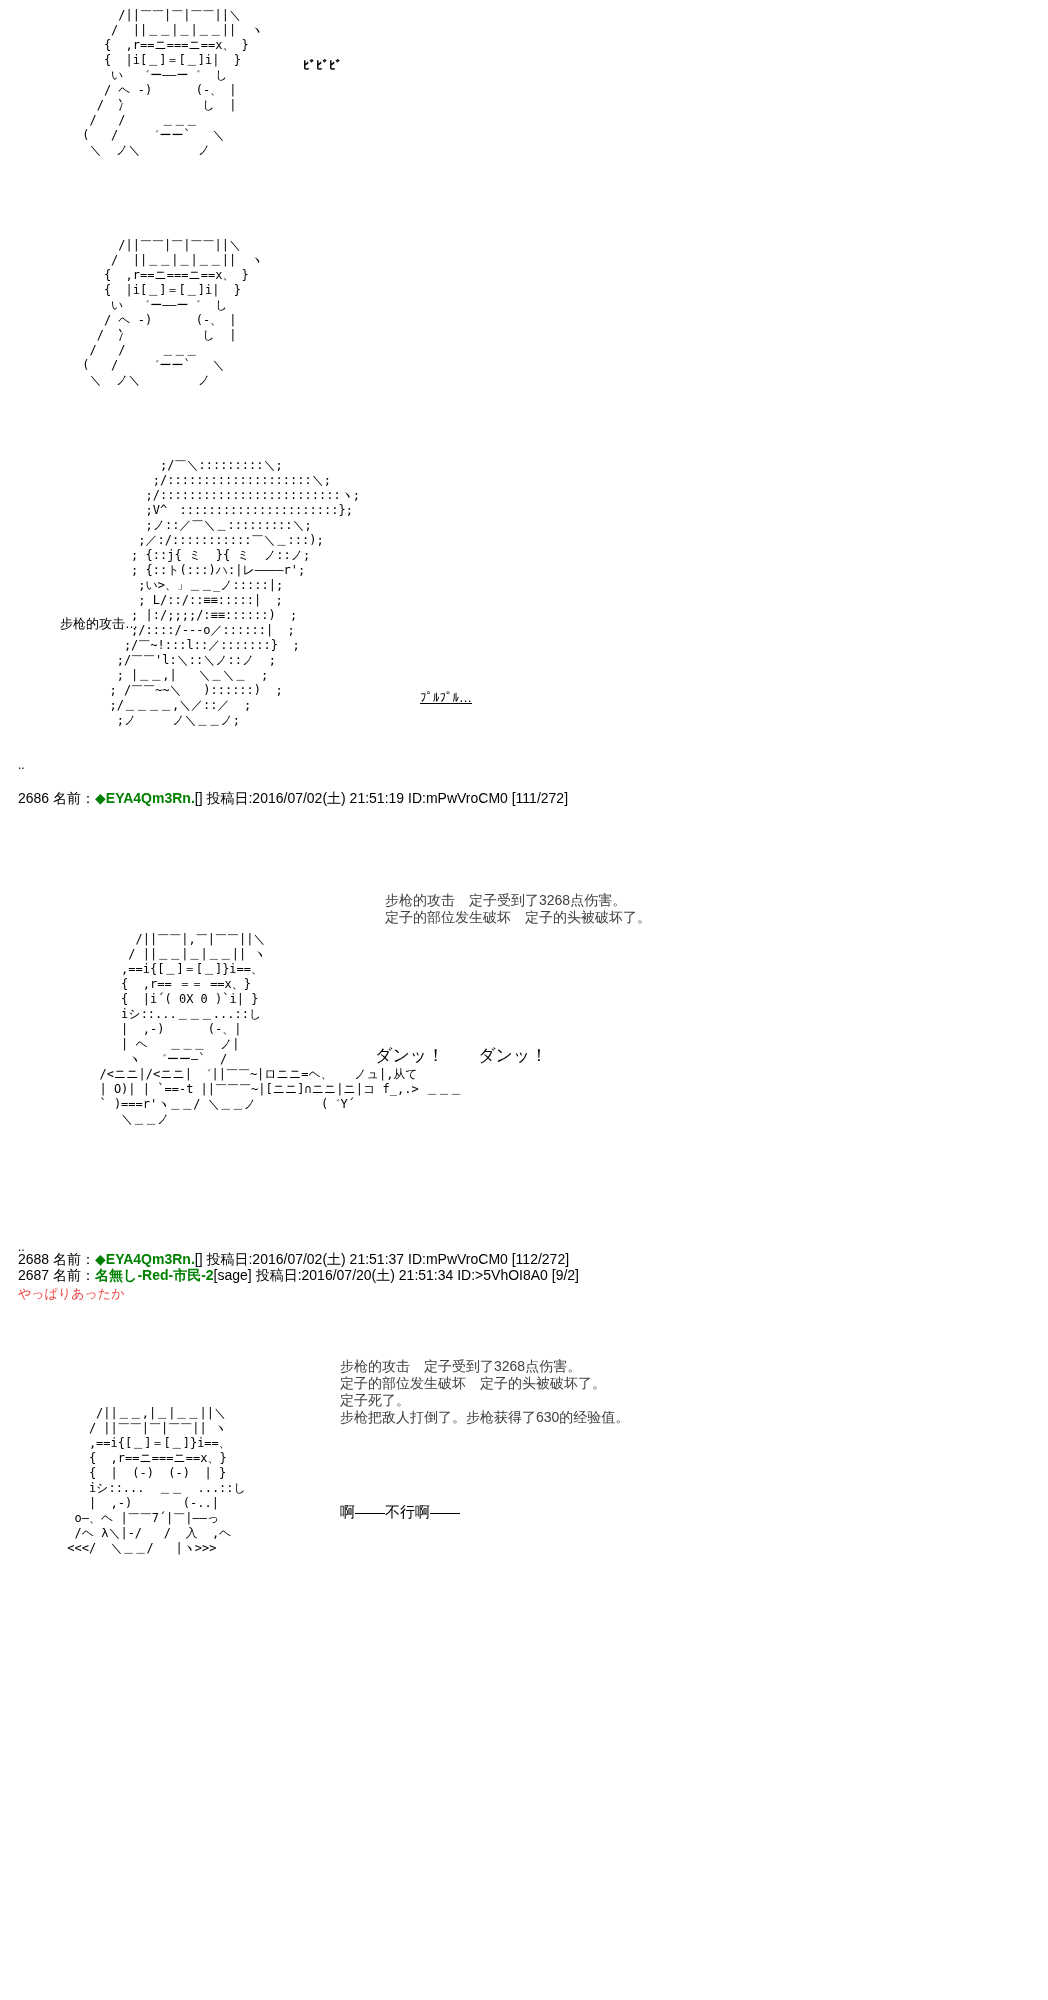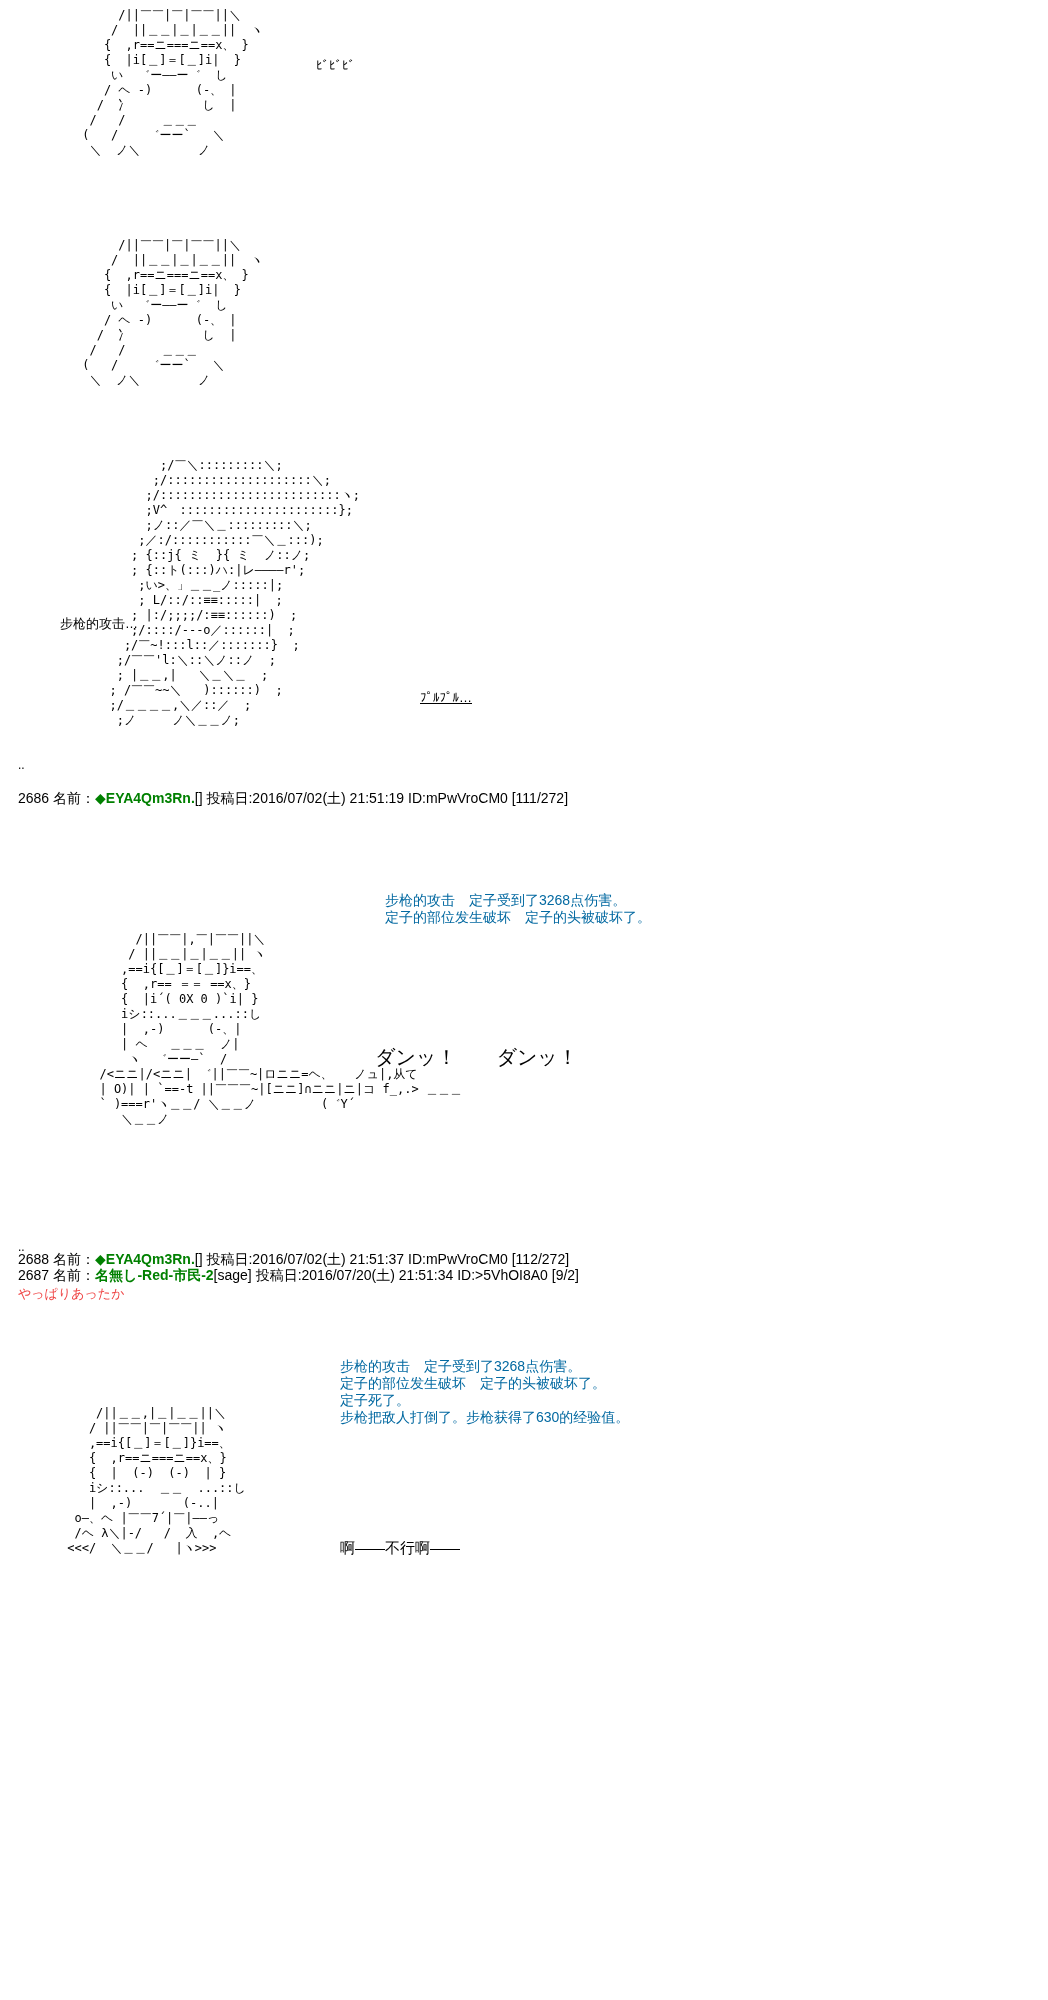--- a/index.html
+++ b/index.html
@@ -37,21 +37,21 @@
   }
   .post-header .name {
     color:#008000;
     font-weight:bold;
   }
   .msg {
     position:absolute;
     font-size:14px;
     line-height:17px;
     white-space:pre;
-    color:#0369a1;
+    color:#404040;
   }
   .body-text {
     position:absolute;
     font-size:13px;
     white-space:pre;
     color:#ef4444;
   }
   .scream {
     position:absolute;
     font-size:15px;
@@ -73,21 +73,21 @@
      /  ||＿＿|＿|＿＿||  ヽ
     {  ,r==ニ===ニ==x、 }
     {  |i[＿]＝[＿]i|  }
      い  ゛ー――ー゛  し
     / ヘ -)      (-、 |
    /  冫          し  |
   /   /     ＿＿＿
  (   /    ゛ーー`   ＼
   ＼  ノ＼        ノ</pre>
 
-  <div class="sfx" style="left:316px; top:58px;">ﾋﾞﾋﾞﾋﾞ</div>
+  <div class="sfx" style="left:303px; top:58px;font-weight:bold;">ﾋﾞﾋﾞﾋﾞ</div>
 
   <pre class="aa" style="left:75px; top:238px;">      /||￣￣|￣|￣￣||＼
      /  ||＿＿|＿|＿＿||  ヽ
     {  ,r==ニ===ニ==x、 }
     {  |i[＿]＝[＿]i|  }
      い  ゛ー――ー゛  し
     / ヘ -)      (-、 |
    /  冫          し  |
   /   /     ＿＿＿
  (   /    ゛ーー`   ＼
@@ -130,21 +130,21 @@
      {  |i´( 0X 0 )`i| }
      iシ::...＿＿＿...::し
      |  ,-)      (-、|
      | ヘ   ＿＿＿  ノ|
       ヽ  ゛ーー―`  /
   /&lt;ニニ|/&lt;ニニ| ゛||￣￣~|ロニニ=ヘ、   ノュ|,从て
   | O)| | `==-t ||￣￣￣~|[ニニ]∩ニニ|ニ|コ f_,.&gt; ＿＿＿
   ` )===r'ヽ＿＿/ ＼＿＿ノ         (゛Y´
      ＼＿＿ノ</pre>
 
-  <div class="sfx" style="left:375px; top:1044px; font-size:20px;">ダンッ！　　ダンッ！</div>
+  <div class="sfx" style="left:375px; top:1044px; font-size:17px;">ダンッ！　　ダンッ！</div>
 
   <div class="dots" style="left:18px; top:1240px;">..</div>
 
   <div class="post-header" style="left:18px; top:1267px;"><span>2687 </span><span>名前：</span><span class="name">名無し-Red-市民-2</span><span>[sage]</span><span> 投稿日:2016/07/20(土) 21:51:34 </span><span>ID:&gt;5VhOI8A0 </span><span>[9/2]</span></div>
 
   <div class="body-text" style="left:18px; top:1285px;">やっぱりあったか</div>
 
   <div class="post-header" style="left:18px; top:1251px;"><span>2688 </span><span>名前：</span><span class="name">◆EYA4Qm3Rn.</span><span>[]</span><span> 投稿日:2016/07/02(土) 21:51:37 </span><span>ID:mPwVroCM0 </span><span>[112/272]</span></div>
 
   <div class="msg" style="left:340px; top:1358px;">步枪的攻击　定子受到了3268点伤害。
@@ -156,15 +156,15 @@
     / ||￣￣|￣|￣￣|| ヽ
     ,==i{[＿]＝[＿]}i==、
     {  ,r==ニ===ニ==x、}
     {  |  (-)  (-)  | }
     iシ::...  ＿＿  ...::し
     |  ,-)       (-..|
   o―、ヘ |￣￣7´|￣|――っ
   /ヘ λ＼|-/   /  入  ,ヘ
  &lt;&lt;&lt;/  ＼＿＿/   |ヽ&gt;&gt;&gt;</pre>
 
-  <div class="scream" style="left:340px; top:1503px;margin-top:36px;">啊——不行啊——</div>
+  <div class="scream" style="left:340px; top:1503px;">啊——不行啊——</div>
 
 </div>
 
 </body></html>

